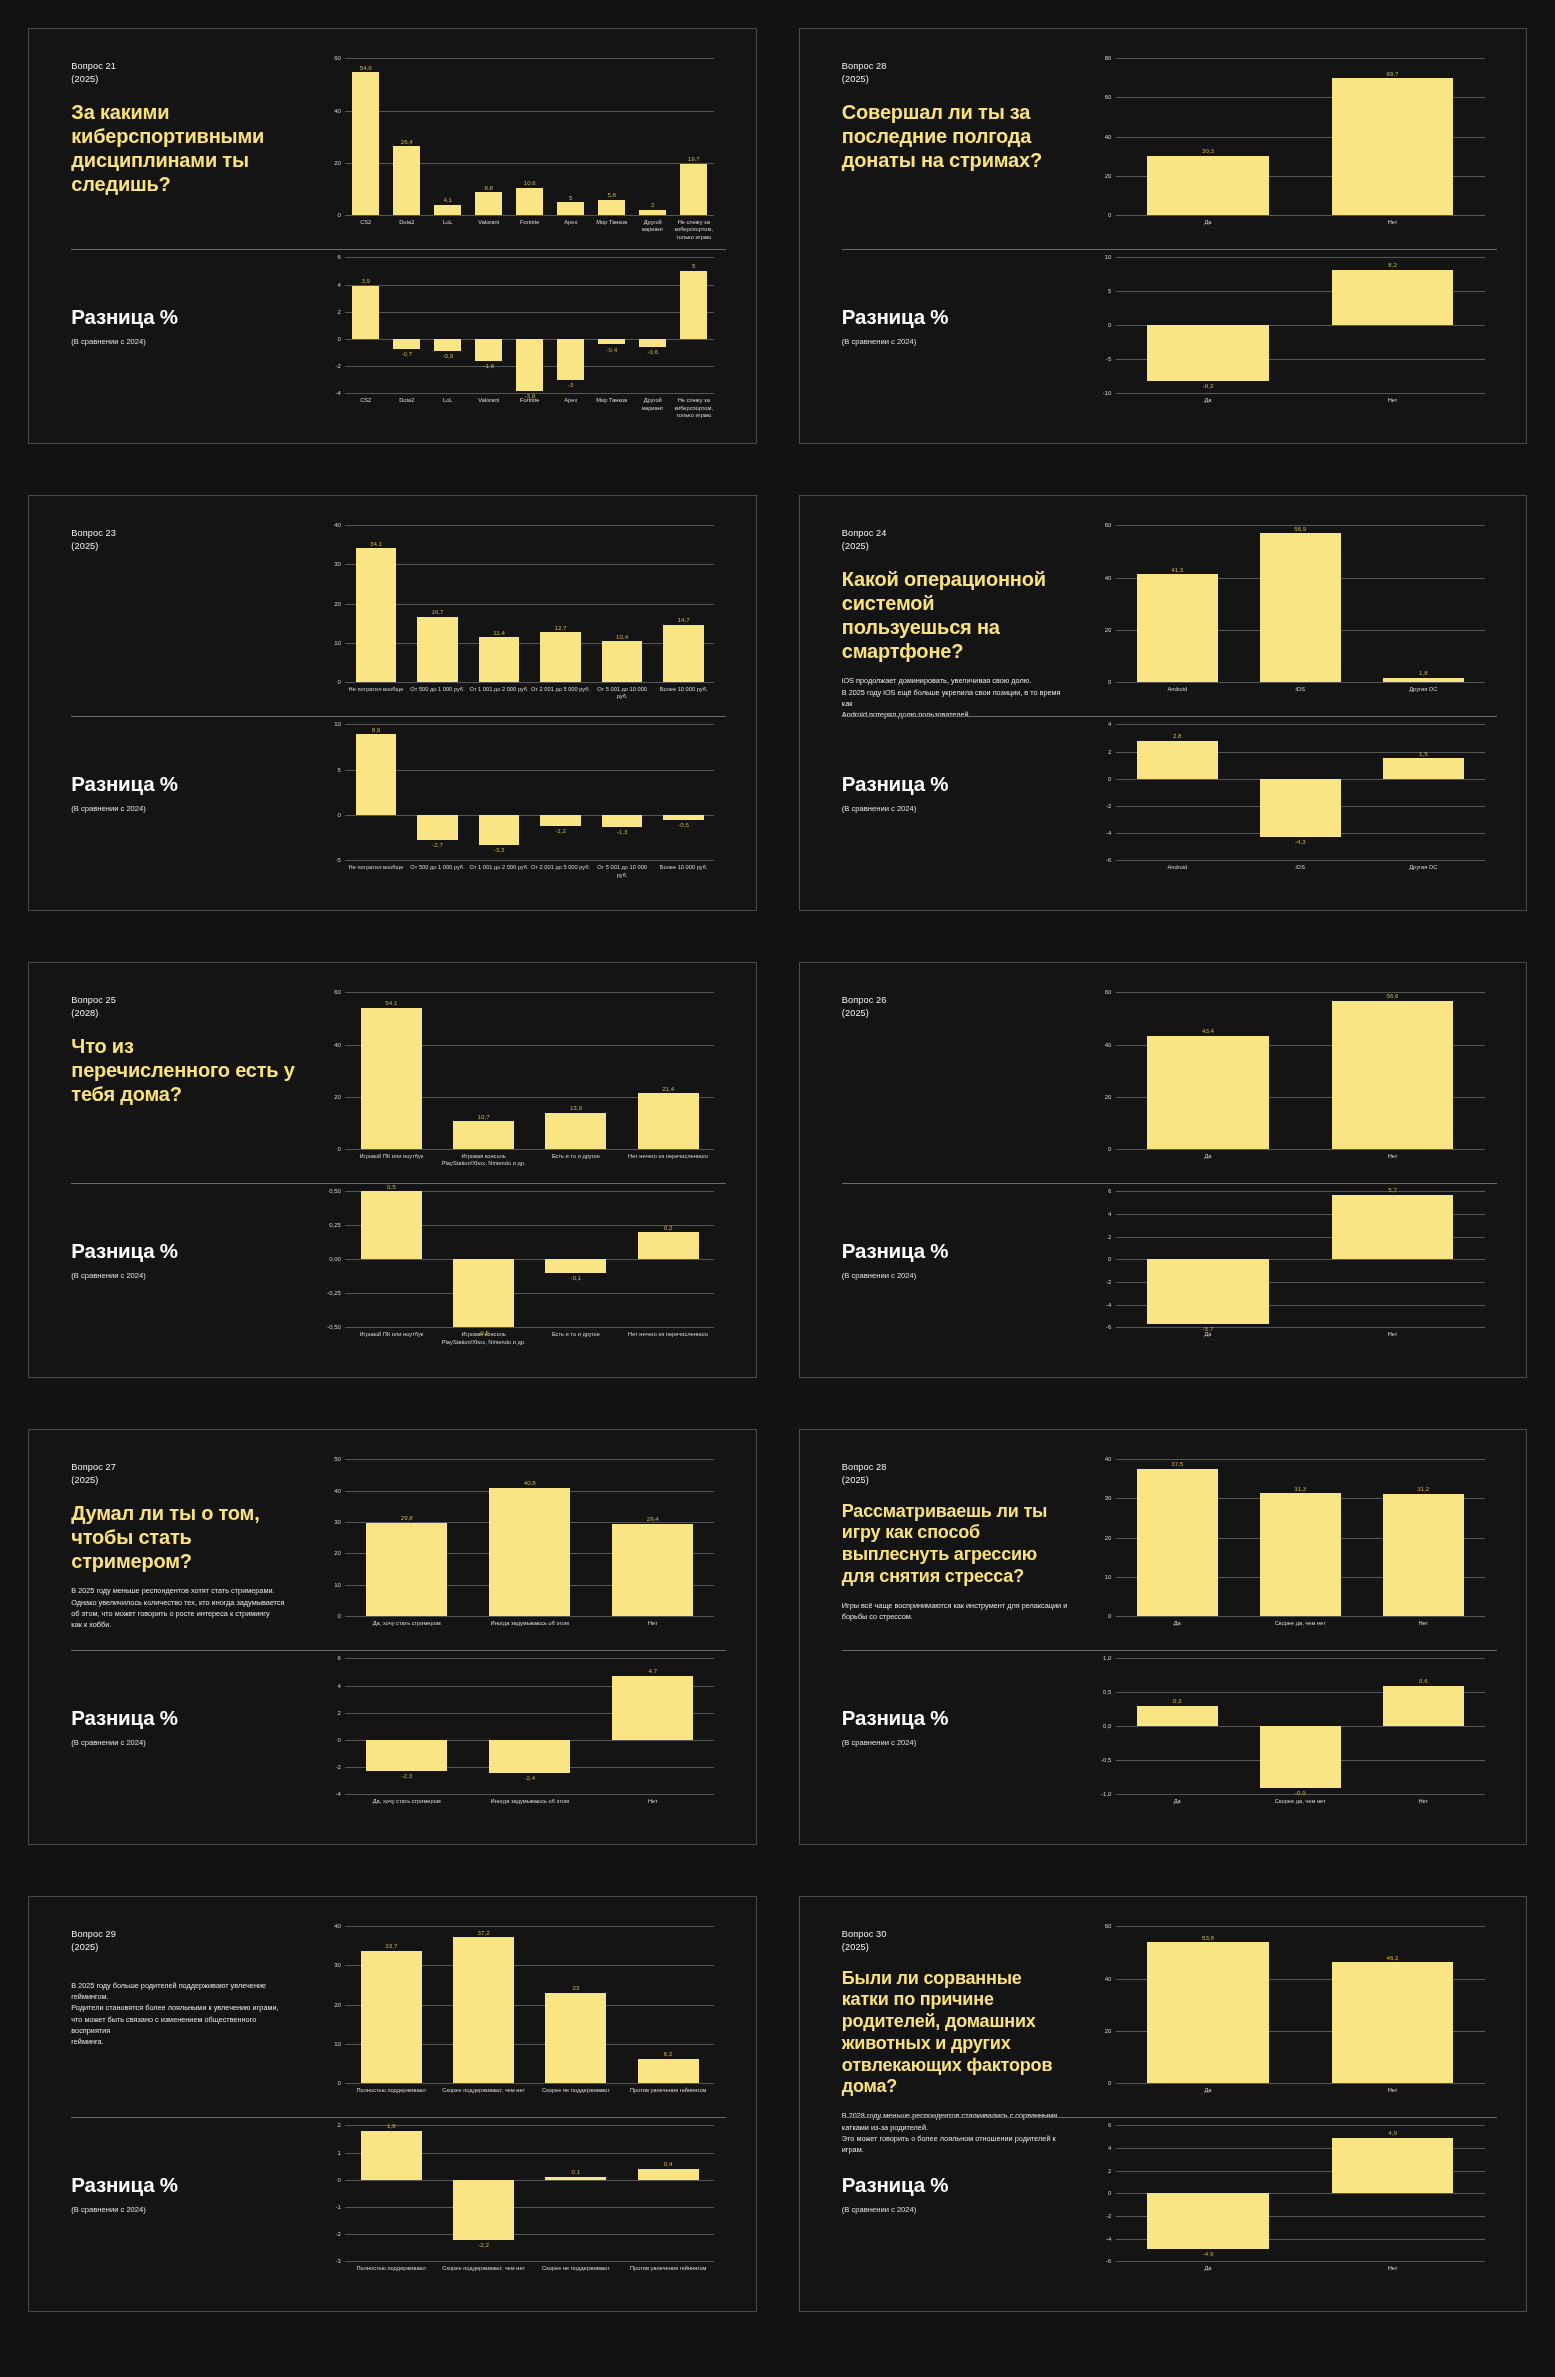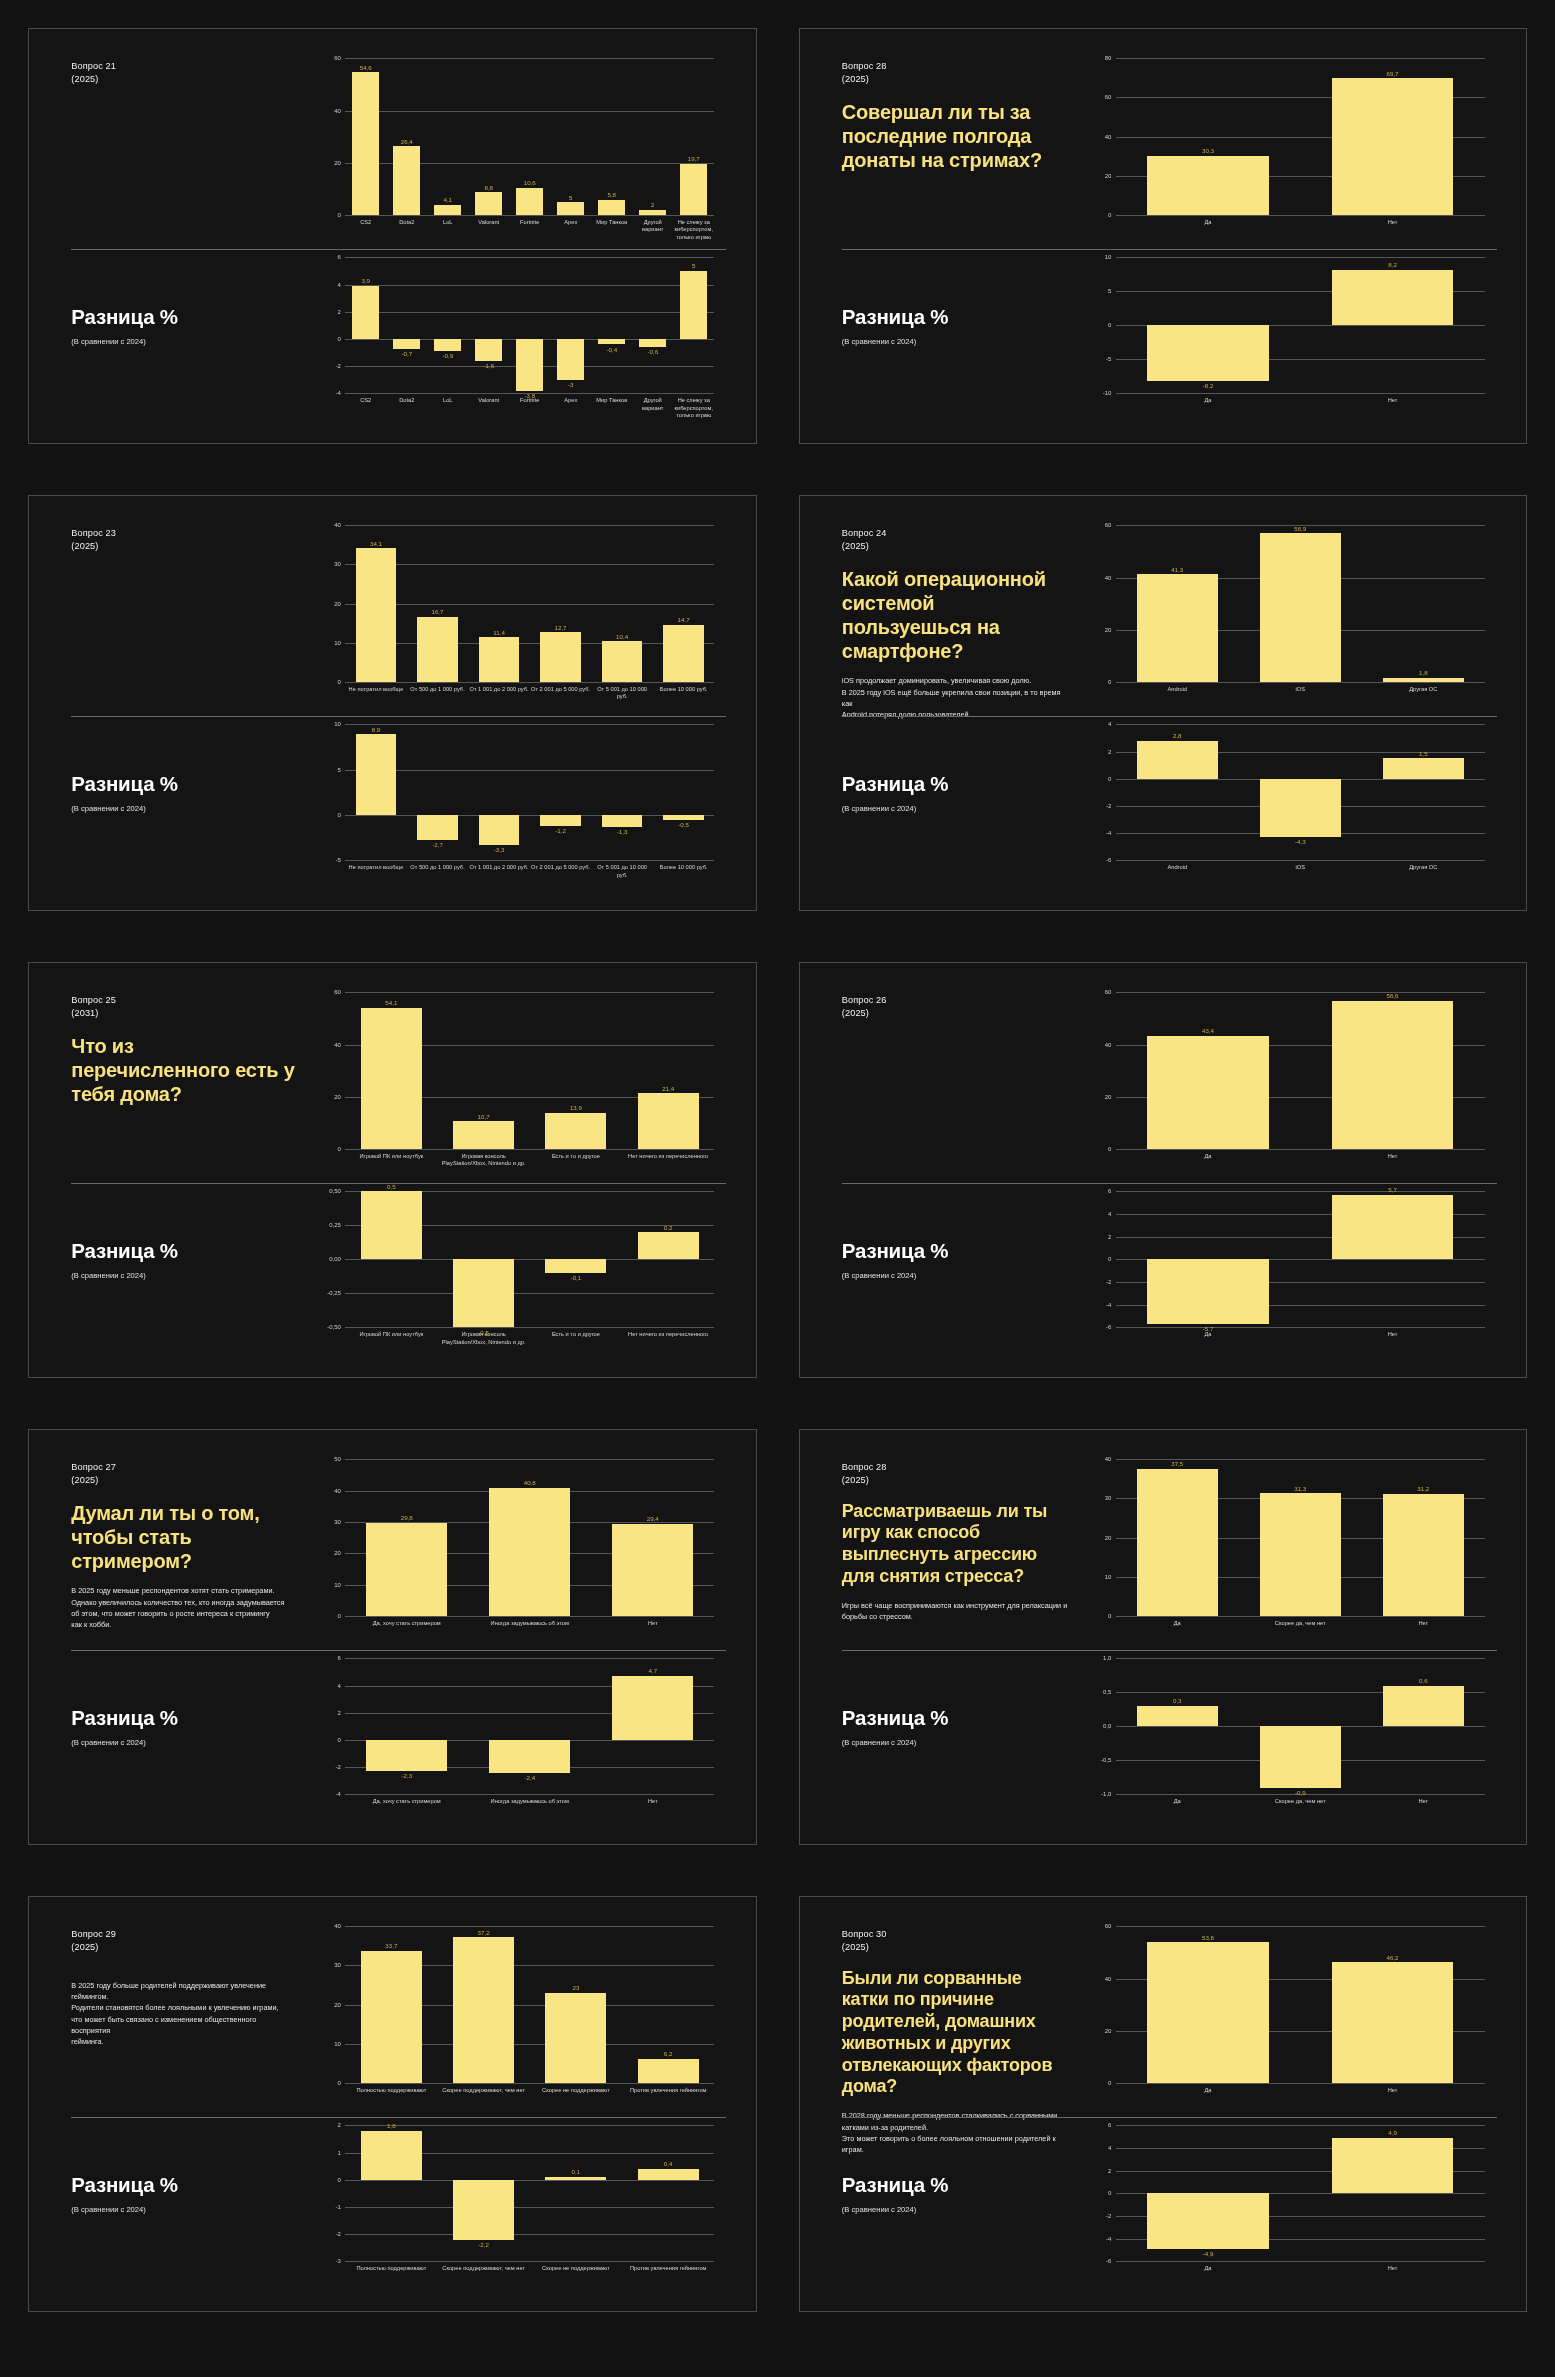--- a/index.html
+++ b/index.html
@@ -167,20 +167,21 @@
 </style>
 </head>
 <body>
 
 <div class="deck" id="deck">
     <div class="slide">
       <div class="panel top">
         <div class="panel-left">
           <div class="q-num">Вопрос 21
 (2025)</div>
+          <div class="q-title">За какими киберспортивными дисциплинами ты следишь?</div>
         </div>
         <div class="panel-right">
           <div class="chart">
             <div class="plot">
               <div class="gridline" style="top: 100%;"></div>
               <div class="ytick" style="top: 100%;">0</div>
               <div class="gridline" style="top: 66.6667%;"></div>
               <div class="ytick" style="top: 66.6667%;">20</div>
               <div class="gridline" style="top: 33.3333%;"></div>
               <div class="ytick" style="top: 33.3333%;">40</div>
@@ -593,21 +594,21 @@
               <div class="xlabel">Другая ОС</div>
             </div>
           </div>
         </div>
       </div>
     </div>
     <div class="slide">
       <div class="panel top">
         <div class="panel-left">
           <div class="q-num">Вопрос 25
-(2031)</div>
+(2028)</div>
           <div class="q-title">Что из перечисленного есть у тебя дома?</div>
         </div>
         <div class="panel-right">
           <div class="chart">
             <div class="plot">
               <div class="gridline" style="top: 100%;"></div>
               <div class="ytick" style="top: 100%;">0</div>
               <div class="gridline" style="top: 66.6667%;"></div>
               <div class="ytick" style="top: 66.6667%;">20</div>
               <div class="gridline" style="top: 33.3333%;"></div>

